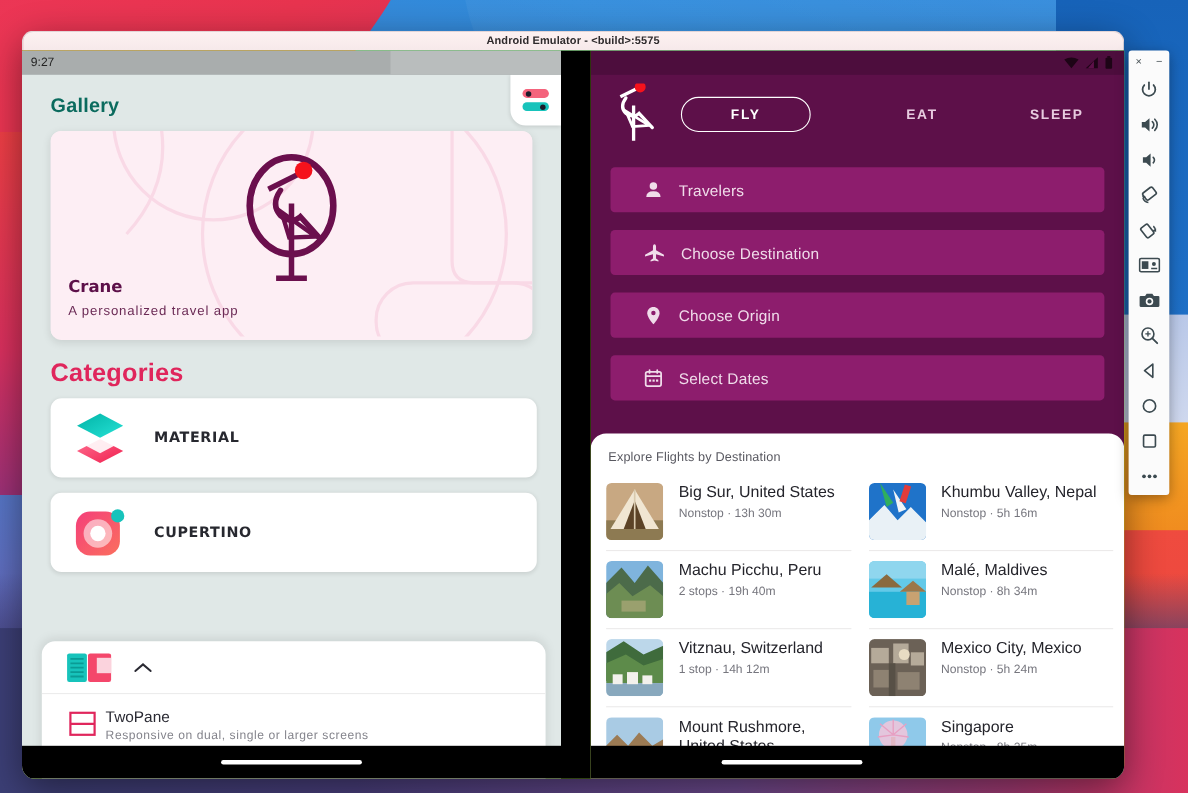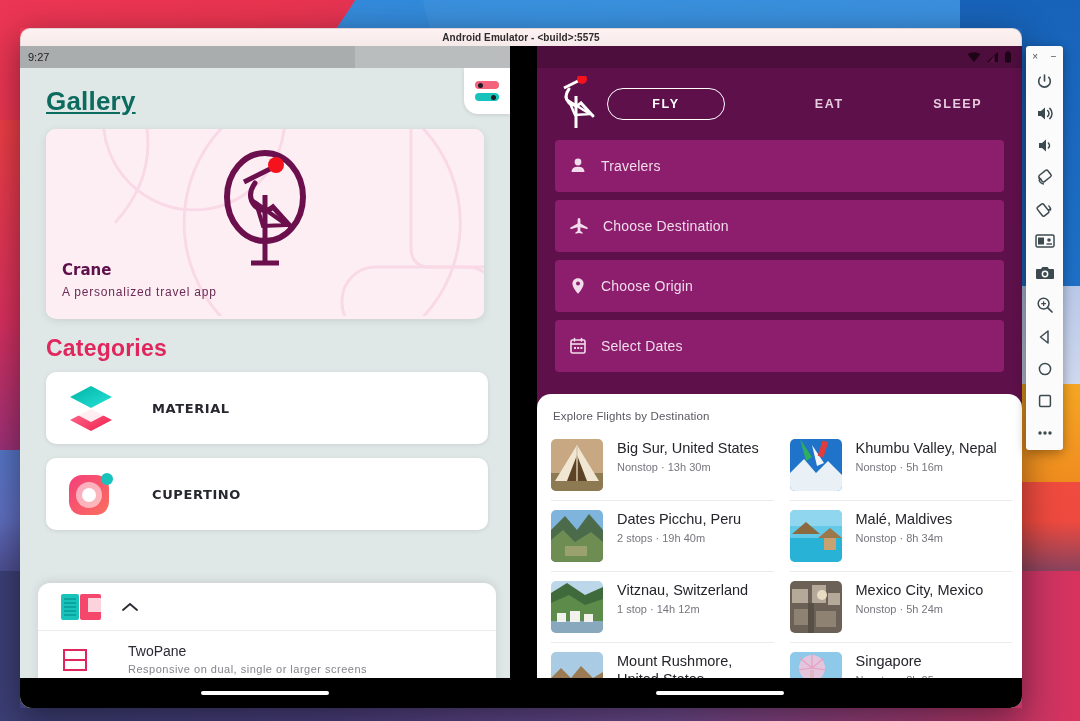--- a/index.html
+++ b/index.html
@@ -57,21 +57,21 @@
     background: linear-gradient(90deg, #3c3f76 0%, #4a3f7d 30%, #6e4a8e 62%, #a33b74 85%, #d8325d 100%);
   }
   .wp-bottom-fade {
     position: absolute; left: 0; bottom: 120px; width: 1080px; height: 80px;
     background: linear-gradient(180deg, rgba(60,63,118,0), rgba(60,63,118,.9));
   }
 
   
   #emulator-window {
     position: absolute; left: 20px; top: 28px; width: 1002px; height: 680px;
-    border-radius: 0;
+    border-radius: 15px;
     box-shadow: 0 10px 34px rgba(0,0,0,.45);
     overflow: visible;
   }
   #titlebar {
     position: absolute; left: 0; top: 0; width: 1002px; height: 18px;
     background: linear-gradient(180deg, #fdf1f1, #f6e9ea);
     border-radius: 10px 10px 0 0;
     display: flex; align-items: center; justify-content: center;
     border: 1px solid #e2d4d6; border-bottom: none;
   }
@@ -101,21 +101,21 @@
     height: 22px; background: #a9adad; display: flex; align-items: center;
     padding-left: 8px; position: relative;
   }
   #gallery-statusbar .clock { font-size: 11px; color: #222; font-weight: 500; }
   #gallery-statusbar .notch { position: absolute; right: 0; top: 0; width: 155px; height: 22px; background: #b9bdbd; }
 
   #gallery-scroll { position: absolute; top: 22px; left: 0; right: 0; bottom: 30px; overflow: hidden; }
 
   .gallery-header {
     padding: 18px 0 10px 26px;
-    font-size: 26px; font-weight: bold; color: #0b6b5e; letter-spacing: .2px; text-decoration: underline;
+    font-size: 18px; font-weight: bold; color: #0b6b5e; letter-spacing: .2px;
   }
   #settings-fab {
     position: absolute; right: 0; top: 0px; width: 46px; height: 46px;
     background: #fff; border-radius: 0 0 0 14px;
     display: flex; flex-direction: column; align-items: center; justify-content: center; gap: 4px;
     box-shadow: 0 1px 4px rgba(0,0,0,.12);
   }
   .fab-slider { width: 24px; height: 8px; border-radius: 5px; position: relative; }
   .fab-slider .knob { position: absolute; top: 1.5px; width: 5px; height: 5px; border-radius: 50%; background: #1c1c2b; }
   .fab-slider.pink { background: #f4637c; }
@@ -145,72 +145,71 @@
     font-size: 23px; font-weight: bold; color: #e0265c; letter-spacing: .2px;
   }
   .cat-card {
     margin: 0 22px 14px 26px; height: 72px; background: #fff; border-radius: 10px;
     display: flex; align-items: center; padding-left: 18px; gap: 22px;
     box-shadow: 0 1px 4px rgba(0,0,0,.10);
   }
   .cat-card .label {
     font-size: 13px; font-weight: bold; color: #27282f; letter-spacing: .6px;
     font-family: "DejaVu Sans", sans-serif;
-    margin-left: 12px;
   }
 
   
   #styles-sheet {
     position: absolute; left: 18px; right: 14px; bottom: 0; height: 125px;
     background: #fff; border-radius: 12px 12px 0 0; box-shadow: 0 -2px 10px rgba(0,0,0,.10);
     overflow: hidden;
   }
   #styles-sheet .head {
     height: 48px; display: flex; align-items: center; padding: 0 18px 0 22px; gap: 20px;
     border-bottom: 1px solid #ececec;
   }
   #styles-sheet .head .label {
     font-size: 13px; font-weight: bold; color: #27282f; letter-spacing: .7px; flex: 1;
     font-family: "DejaVu Sans", sans-serif;
   }
-  .demo-row { display: flex; align-items: flex-end; gap: 38px; padding: 12px 18px 10px 22px; }
+  .demo-row { display: flex; align-items: flex-start; gap: 6px; padding: 12px 18px 10px 22px; }
   .demo-row .txt .name { font-size: 14px; color: #2a2a33; }
   .demo-row .txt .desc { font-size: 11px; color: #84848c; letter-spacing: .5px; margin-top: 4px; }
   .demo-sep { height: 1px; background: #eceaea; margin-left: 22px; margin-right: 10px; }
 
   
   .gesture-bar {
     position: absolute; bottom: 0; left: 0; right: 0; height: 30px; background: #000;
     display: flex; align-items: center; justify-content: center;
   }
   .gesture-bar .pill { width: 128px; height: 4px; border-radius: 3px; background: #fff; }
   #screen-right .gesture-bar .pill { margin-right: 120px; }
 
   
   #crane-root { position: absolute; inset: 0; background: #5d1049; }
   #crane-statusbar {
     height: 22px; display: flex; align-items: center; justify-content: flex-end;
     padding-right: 10px; gap: 5px; background: #4d0d3d;
   }
   .sb-icon { fill: #1d0416; }
 
-  #crane-appbar { display: flex; align-items: center; padding: 8px 0 4px 18px; gap: 8px; }
+  #crane-appbar { display: flex; align-items: center; padding: 8px 0 4px 18px; gap: 20px; }
   #crane-logo { width: 44px; height: 56px; flex: none; }
   .crane-tabs { display: flex; align-items: center; flex: 1; }
   .crane-tab {
     font-size: 12.5px; color: #e7cbdf; letter-spacing: 1.6px; font-weight: bold;
     padding: 8px 0; text-align: center; flex: 1;
   }
   .crane-tab.active {
     color: #fff; border: 1.5px solid #fff; border-radius: 18px; max-width: 118px; flex: none; width: 118px; margin-right: 40px;
   }
 
   .crane-field {
-    margin: 4px 18px 8px 18px; height: 52px; background: #8d1d6d; border-radius: 4px;
-    display: flex; align-items: center; gap: 14px; padding-left: 14px;
+    margin: 16px 18px 8px 18px; height: 41px; background: #8d1d6d; border-radius: 4px;
+    display: flex; align-items: center; gap: 14px; padding-left: 30px;
   }
   .crane-field .label { font-size: 14px; color: #f0dcea; letter-spacing: .2px; }
 
   #explore-sheet {
     position: absolute; left: 0; right: 0; bottom: 0; top: 348px;
     background: #fff; border-radius: 14px 14px 0 0; overflow: hidden;
   }
   #explore-sheet .sheet-title {
     font-size: 11.5px; color: #585860; padding: 16px 0 8px 16px; letter-spacing: .15px;
   }
@@ -475,21 +474,21 @@
               <div class="flight-item">
                 <div class="flight-thumb">
                   <svg width="52" height="52" viewBox="0 0 52 52">
                     <rect width="52" height="52" fill="#7fb4dd"></rect>
                     <path d="M0 20 L14 6 L26 20 L38 4 L52 20 L52 52 L0 52 Z" fill="#4c6b4a"></path>
                     <path d="M0 30 L12 20 L24 32 L40 22 L52 32 L52 52 L0 52 Z" fill="#6d8d53"></path>
                     <rect x="14" y="36" width="22" height="10" fill="#9aa06e"></rect>
                   </svg>
                 </div>
                 <div class="flight-meta">
-                  <div class="flight-dest">Dates Picchu, Peru</div>
+                  <div class="flight-dest">Machu Picchu, Peru</div>
                   <div class="flight-sub">2 stops · 19h 40m</div>
                 </div>
               </div>
               <div class="flight-sep"></div>
 
               <div class="flight-item">
                 <div class="flight-thumb">
                   <svg width="52" height="52" viewBox="0 0 52 52">
                     <rect width="52" height="52" fill="#bcd7ea"></rect>
                     <path d="M0 12 L16 2 L34 14 L52 6 L52 38 L0 38 Z" fill="#3f6b3c"></path>

